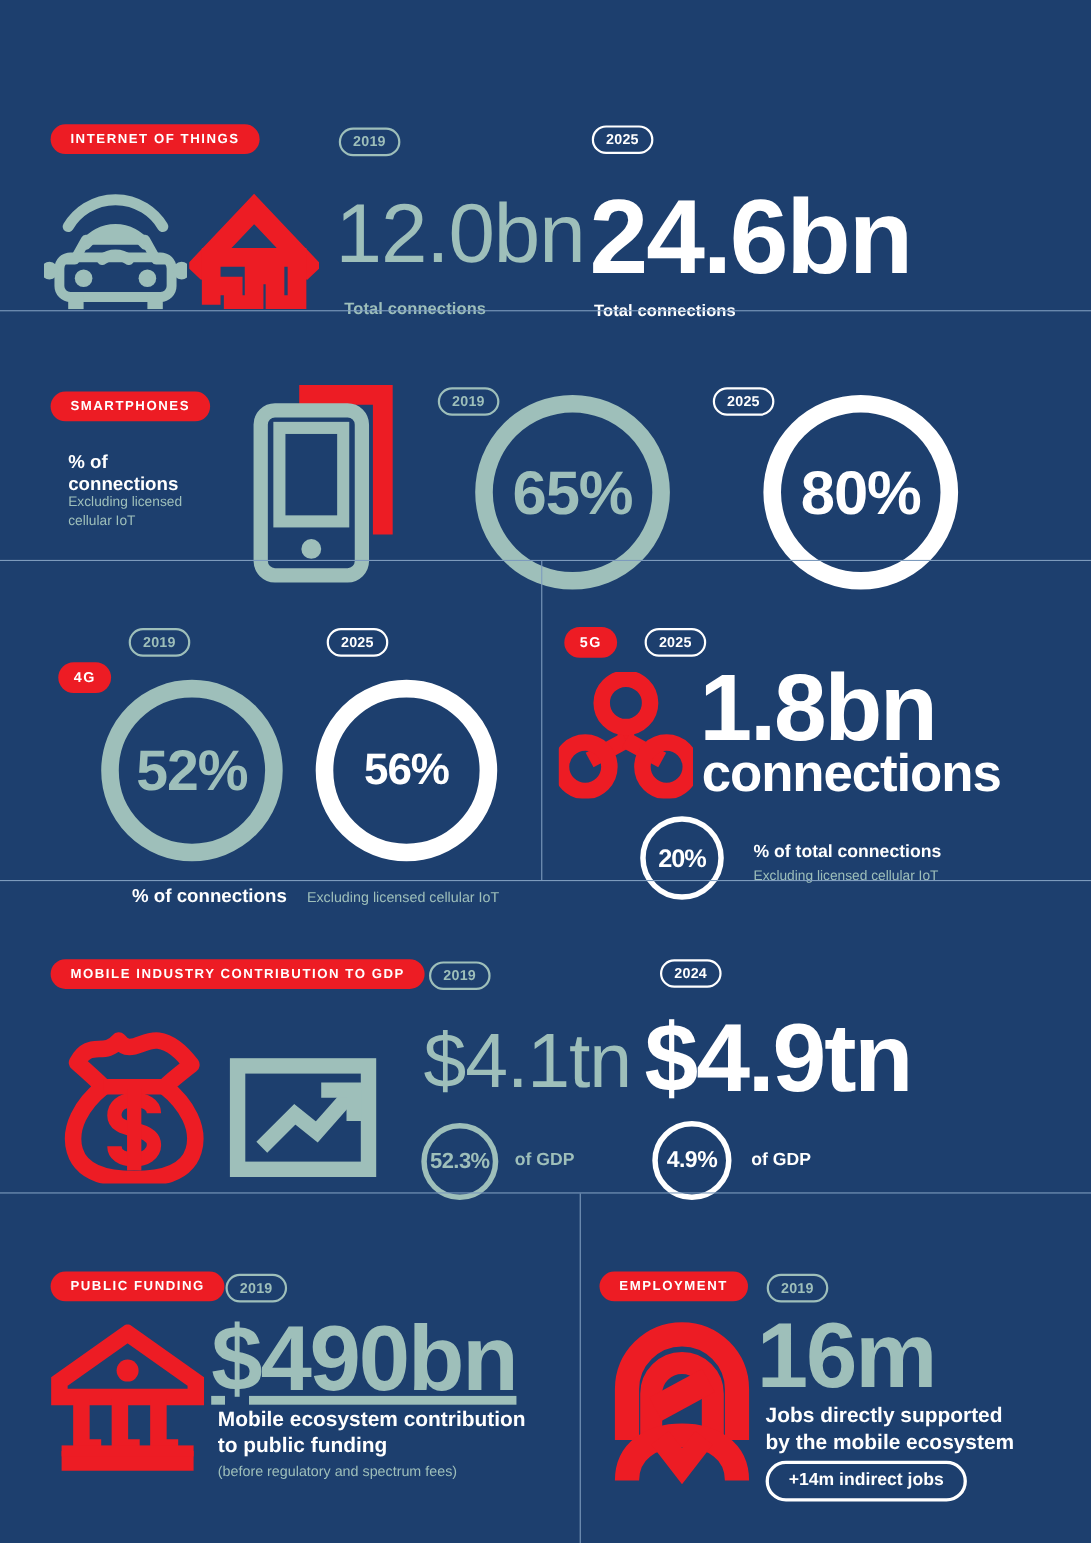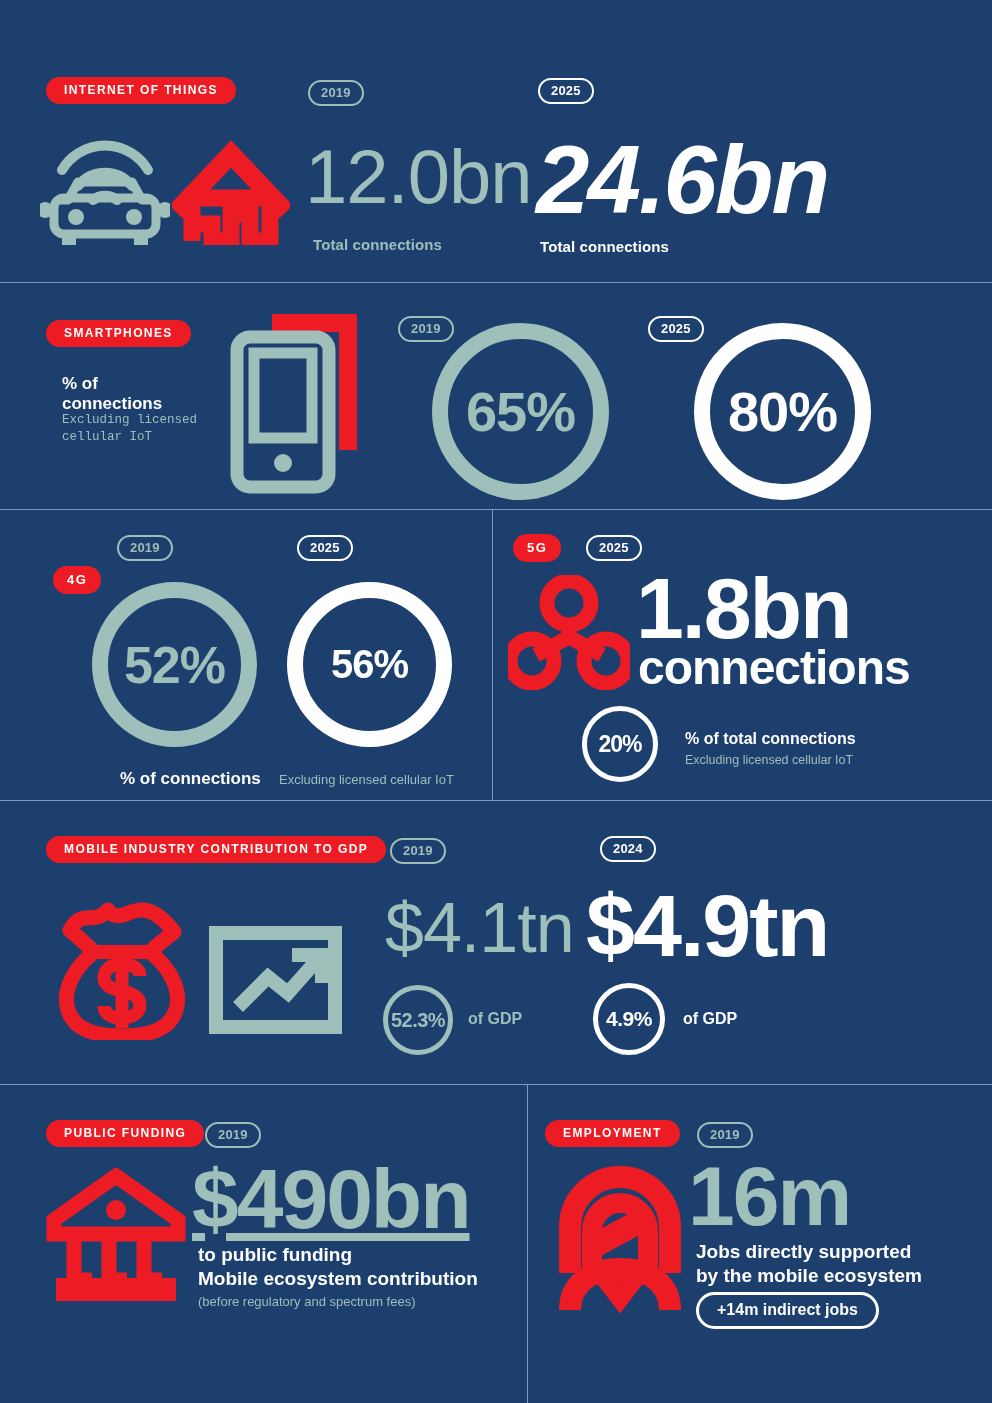--- a/index.html
+++ b/index.html
@@ -34,37 +34,37 @@
   }
   .year.teal{ border:2.5px solid #9ebfba; color:#9ebfba; }
   .year.white{ border:2.5px solid #ffffff; color:#ffffff; }
 
   .teal{ color:#9ebfba; }
   .white{ color:#ffffff; }
 
   .bigstat{ font-weight:bold; line-height:0.95; letter-spacing:-2px; }
   .lightstat{ font-weight:300; line-height:0.95; letter-spacing:-1px; }
   .caption{ font-weight:bold; font-size:15px; letter-spacing:0.1px; }
-  .subcap{ font-size:12.5px; font-weight:normal; line-height:1.35;font-family:Liberation Mono, monospace; }
+  .subcap{ font-size:12.5px; font-weight:normal; line-height:1.35; }
 
   .hr{ position:absolute; left:0; width:992px; height:1px; background:#7d9bbd; }
   .vr{ position:absolute; width:1px; background:#7d9bbd; }
 
   
   .ring{
     border-radius:50%;
     display:flex; align-items:center; justify-content:center;
     font-weight:bold; letter-spacing:-1px;
   }
   .ring.tealring{ border:16px solid #9ebfba; color:#9ebfba; }
   .ring.whitering{ border:16px solid #ffffff; color:#ffffff; }
   .ring.small.tealring{ border-width:5px; }
   .ring.small.whitering{ border-width:5px; }
 
-  .abs{ position:absolute; }
+  .abs{ position:absolute;margin-top:36px; }
 
   .outlinebox{
     display:inline-flex; align-items:center; justify-content:center;
     border:3px solid #fff; border-radius:999px;
     font-weight:bold; font-size:16px; padding:7px 18px 8px 18px;
     color:#fff; line-height:1;
   }
 </style>
 </head>
 <body>
@@ -102,21 +102,21 @@
   <div class="abs" style="left:172px; top:140px;">
     <svg width="118" height="105" viewBox="0 0 118 105">
       <path d="M4,72 L59,14 L114,72" fill="none" stroke="#ed1c24" stroke-width="19" stroke-linejoin="miter"></path>
       <path d="M20,101 L20,58 L98,58 L98,101 L78,101 L78,74 L59,74 L59,101 L40,101 L40,84 L20,84" fill="none" stroke="#ed1c24" stroke-width="17" stroke-linejoin="miter"></path>
     </svg>
   </div>
 
   <div class="abs lightstat teal" style="left:305px; top:141px; font-size:76px;">12.0bn</div>
   <div class="abs caption teal" style="left:313px; top:236px;">Total connections</div>
 
-  <div class="abs bigstat white" style="left:536px; top:134px; font-size:96px;font-style:italic;">24.6bn</div>
+  <div class="abs bigstat white" style="left:536px; top:134px; font-size:96px;">24.6bn</div>
   <div class="abs caption white" style="left:540px; top:238px;">Total connections</div>
 
   <div class="hr" style="top:282px;"></div>
 
   <div class="abs" style="left:46px; top:320px;">
     <span class="pill">SMARTPHONES</span>
   </div>
   <div class="abs white" style="left:62px; top:374px; font-weight:bold; font-size:17px; line-height:1.18;">
     <div>% of</div>
     <div>connections</div>
@@ -270,22 +270,22 @@
         <path d="M63,68 L63,112 L81,112"></path>
         <path d="M98,68 L98,112 L116,112"></path>
       </g>
       <path d="M10,115 L10,133 L130,133 L130,115 Z" fill="#ed1c24"></path>
       <rect x="10" y="110" width="120" height="10" fill="#ed1c24"></rect>
     </svg>
   </div>
 
   <div class="abs bigstat teal" style="left:192px; top:1160px; font-size:84px;text-decoration:underline;">$490bn</div>
   <div class="abs white" style="left:198px; top:1243px; font-weight:bold; font-size:19px; line-height:1.25;">
+    <div>Mobile ecosystem contribution</div>
     <div>to public funding</div>
-    <div>Mobile ecosystem contribution</div>
   </div>
   <div class="abs teal" style="left:198px; top:1294px; font-size:13px;">(before regulatory and spectrum fees)</div>
 
   <div class="abs" style="left:545px; top:1120px;">
     <span class="pill">EMPLOYMENT</span>
   </div>
   <div class="abs" style="left:697px; top:1122px;">
     <span class="year teal">2019</span>
   </div>
 

